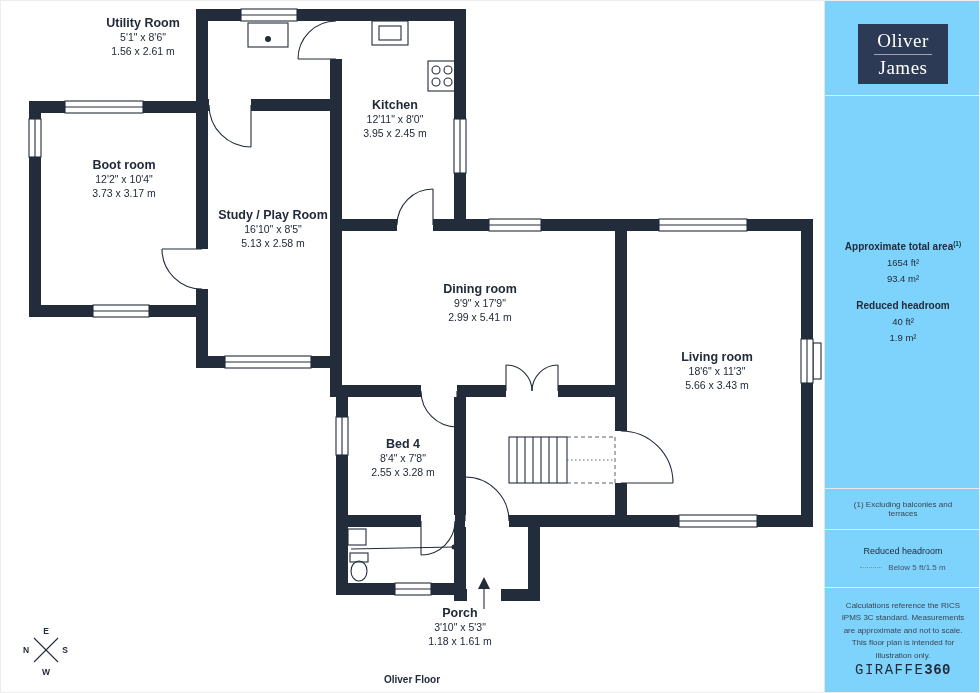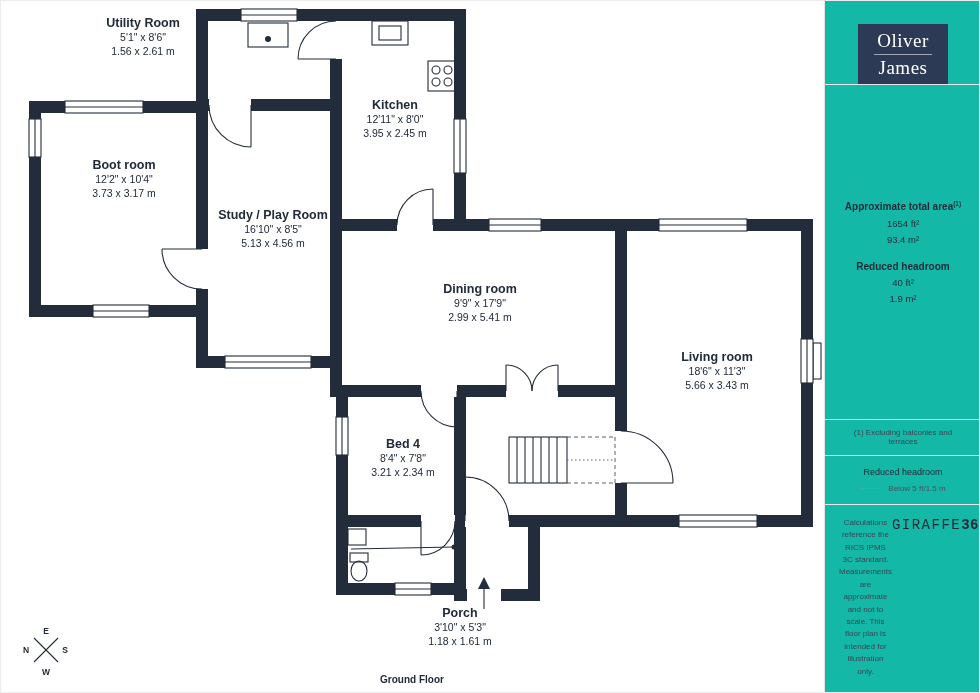--- a/index.html
+++ b/index.html
@@ -21,39 +21,39 @@
   .cmp{font-size:8.5px;fill:#222b3a;font-weight:bold;}
   
   .room-label{position:absolute;transform:translate(-50%,-50%);text-align:center;white-space:nowrap;line-height:1.3;}
   .rname{font-weight:bold;font-size:12.5px;}
   .rdim{font-size:10.5px;}
   
   .floor-label{position:absolute;left:411px;top:678px;transform:translate(-50%,-50%);
     font-size:10px;font-weight:bold;}
   
   .sidebar{position:absolute;left:823px;top:0;width:157px;height:693px;
-    border-left:1px solid #e4e4e4;box-sizing:border-box;display:flex;flex-direction:column;background:#14b8a6;}
+    border-left:1px solid #e4e4e4;box-sizing:border-box;display:flex;flex-direction:column;background:#7dd3fc;}
   .sb-sec{border-bottom:1px solid #e7e7e7;box-sizing:border-box;}
   .sb-logo-sec{height:95px;display:flex;align-items:flex-start;justify-content:center;padding-top:23px;}
   .logo{width:90px;height:60px;background:#2c3a55;color:#fff;display:flex;flex-direction:column;
     align-items:center;justify-content:center;font-family:"Liberation Serif", serif;}
   .logo-line{font-size:19px;letter-spacing:0.5px;line-height:1.15;}
   .logo-rule{width:58px;height:1px;background:rgba(255,255,255,.55);margin:2px 0;}
   .sb-stats{height:395px;display:flex;flex-direction:column;align-items:center;justify-content:center;text-align:center;}
   .stat-title{font-size:10px;font-weight:bold;}
   .stat-title sup{font-size:6.5px;}
   .stat-val{font-size:9.5px;margin-top:5px;}
   .mt{margin-top:16px;}
   .sb-footnote{height:42px;display:flex;align-items:center;justify-content:center;text-align:center;
     font-size:8px;color:#3c4452;padding:0 14px;}
   .sb-legend{height:58px;display:flex;flex-direction:column;align-items:center;justify-content:center;text-align:center;}
   .legend-title{font-size:9px;color:#222b3a;}
   .legend-row{display:flex;align-items:center;gap:6px;margin-top:7px;font-size:8px;color:#4a5160;}
   .dotted-sample{display:inline-block;width:22px;border-top:1.5px dotted #8a8f9a;}
-  .sb-bottom{flex:1;display:flex;flex-direction:row;justify-content:space-between;
+  .sb-bottom{flex:1;display:flex;flex-direction:column;justify-content:space-between;
     padding:12px 14px 16px 14px;border-bottom:none;}
   .disclaimer{font-size:8px;line-height:1.55;color:#3c4452;text-align:center;}
   .giraffe{text-align:center;font-size:14px;color:#222b3a;letter-spacing:1.5px;font-family:Liberation Mono, monospace;}
   .giraffe b{letter-spacing:0.5px;}
 </style>
 </head>
 <body>
 
 <div id="canvas">
 
@@ -248,44 +248,44 @@
     <div class="rdim">3.95 x 2.45 m</div>
   </div>
   <div class="room-label" style="left:123px;top:178px">
     <div class="rname">Boot room</div>
     <div class="rdim">12'2" x 10'4"</div>
     <div class="rdim">3.73 x 3.17 m</div>
   </div>
   <div class="room-label" style="left:272px;top:228px">
     <div class="rname">Study / Play Room</div>
     <div class="rdim">16'10" x 8'5"</div>
-    <div class="rdim">5.13 x 4.56 m</div>
+    <div class="rdim">5.13 x 2.58 m</div>
   </div>
   <div class="room-label" style="left:479px;top:302px">
     <div class="rname">Dining room</div>
     <div class="rdim">9'9" x 17'9"</div>
     <div class="rdim">2.99 x 5.41 m</div>
   </div>
   <div class="room-label" style="left:716px;top:370px">
     <div class="rname">Living room</div>
     <div class="rdim">18'6" x 11'3"</div>
     <div class="rdim">5.66 x 3.43 m</div>
   </div>
   <div class="room-label" style="left:402px;top:457px">
     <div class="rname">Bed 4</div>
     <div class="rdim">8'4" x 7'8"</div>
-    <div class="rdim">3.21 x 2.34 m</div>
+    <div class="rdim">2.55 x 3.28 m</div>
   </div>
   <div class="room-label" style="left:459px;top:626px">
     <div class="rname">Porch</div>
     <div class="rdim">3'10" x 5'3"</div>
     <div class="rdim">1.18 x 1.61 m</div>
   </div>
 
-  <div class="floor-label">Ground Floor</div>
+  <div class="floor-label">Oliver Floor</div>
 
   <div class="sidebar">
     <div class="sb-sec sb-logo-sec">
       <div class="logo">
         <div class="logo-line">Oliver</div>
         <div class="logo-rule"></div>
         <div class="logo-line">James</div>
       </div>
     </div>
     <div class="sb-sec sb-stats">

